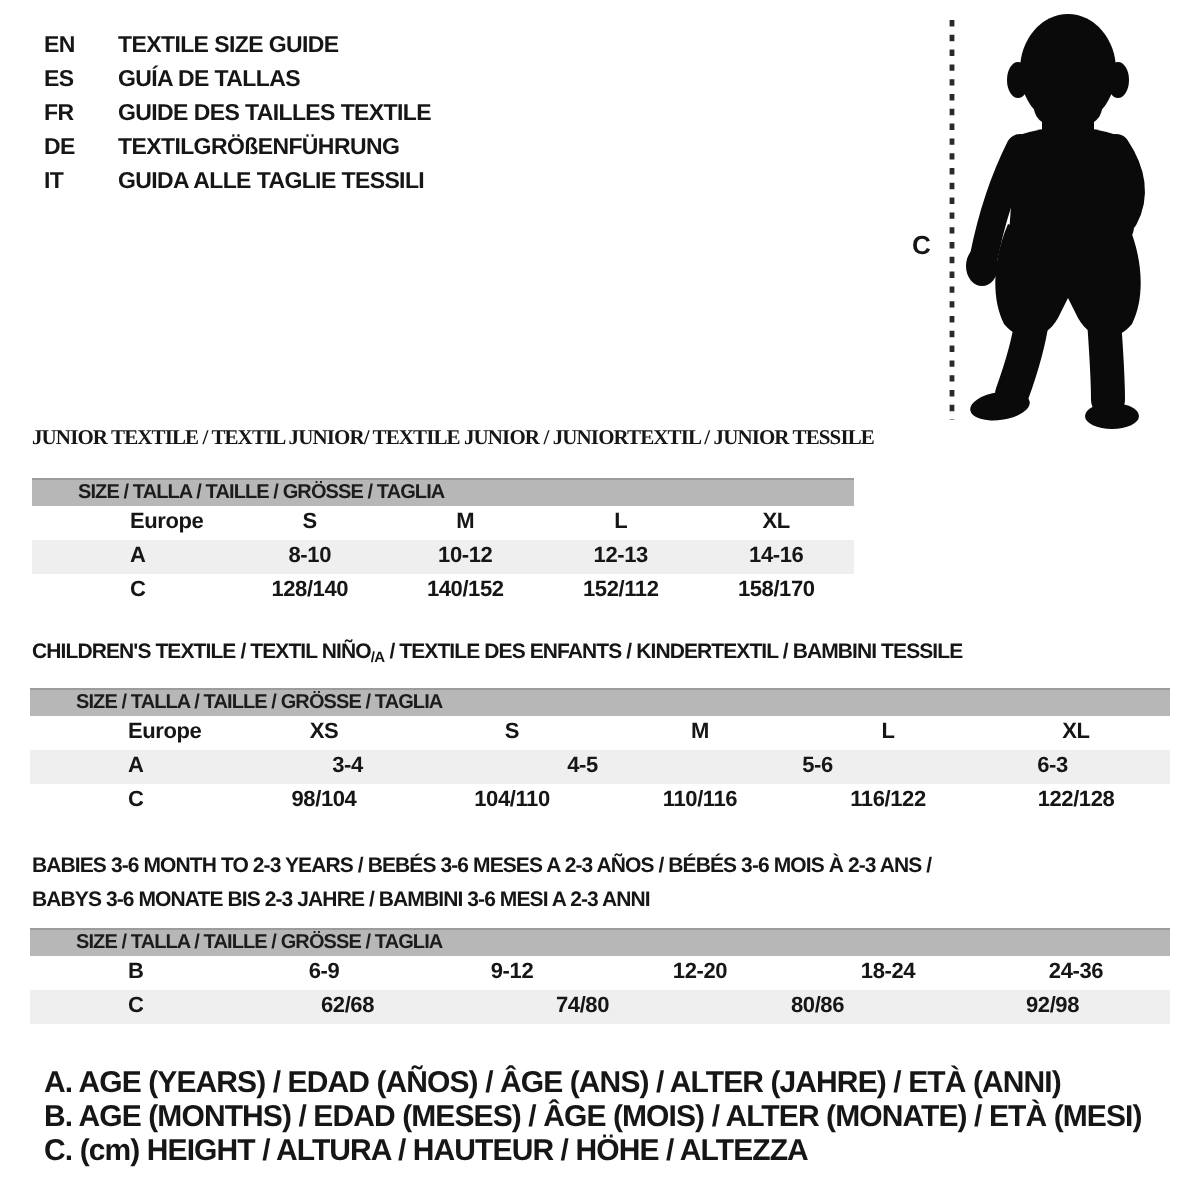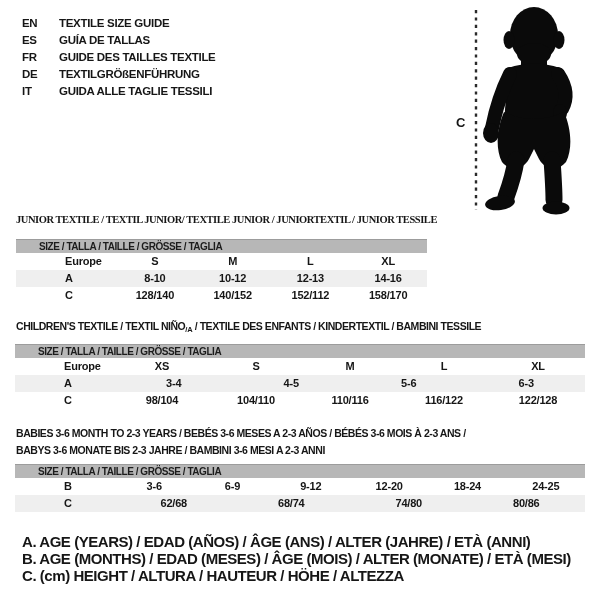--- a/index.html
+++ b/index.html
@@ -149,33 +149,32 @@
 
 <div class="abs" style="left:16px;top:425px;">
   <div class="sec-title">BABIES 3-6 MONTH TO 2-3 YEARS / BEBÉS 3-6 MESES A 2-3 AÑOS / BÉBÉS 3-6 MOIS À 2-3 ANS /</div>
   <div class="sec-title">BABYS 3-6 MONATE BIS 2-3 JAHRE / BAMBINI 3-6 MESI A 2-3 ANNI</div>
 </div>
 <div class="abs" style="left:15px;top:464px;width:570px;">
   <div class="size-bar">SIZE / TALLA / TAILLE / GRÖSSE / TAGLIA</div>
   <div class="t-rows">
       <div class="t-row">
         <div class="t-cell first">B</div>
-        <div class="t-cell">3-6</div>
         <div class="t-cell">6-9</div>
         <div class="t-cell">9-12</div>
         <div class="t-cell">12-20</div>
         <div class="t-cell">18-24</div>
-        <div class="t-cell">24-25</div>
+        <div class="t-cell">24-36</div>
       </div>
       <div class="t-row">
         <div class="t-cell first">C</div>
         <div class="t-cell">62/68</div>
-        <div class="t-cell">68/74</div>
         <div class="t-cell">74/80</div>
         <div class="t-cell">80/86</div>
+        <div class="t-cell">92/98</div>
       </div>
     </div>
 </div>
 
 <div class="abs footnotes">
   <div class="footnote">A. AGE (YEARS) / EDAD (AÑOS) / ÂGE (ANS) / ALTER (JAHRE) / ETÀ (ANNI)</div>
   <div class="footnote">B. AGE (MONTHS) / EDAD (MESES) / ÂGE (MOIS) / ALTER (MONATE) / ETÀ (MESI)</div>
   <div class="footnote">C. (cm) HEIGHT / ALTURA / HAUTEUR / HÖHE / ALTEZZA</div>
 </div>
 

